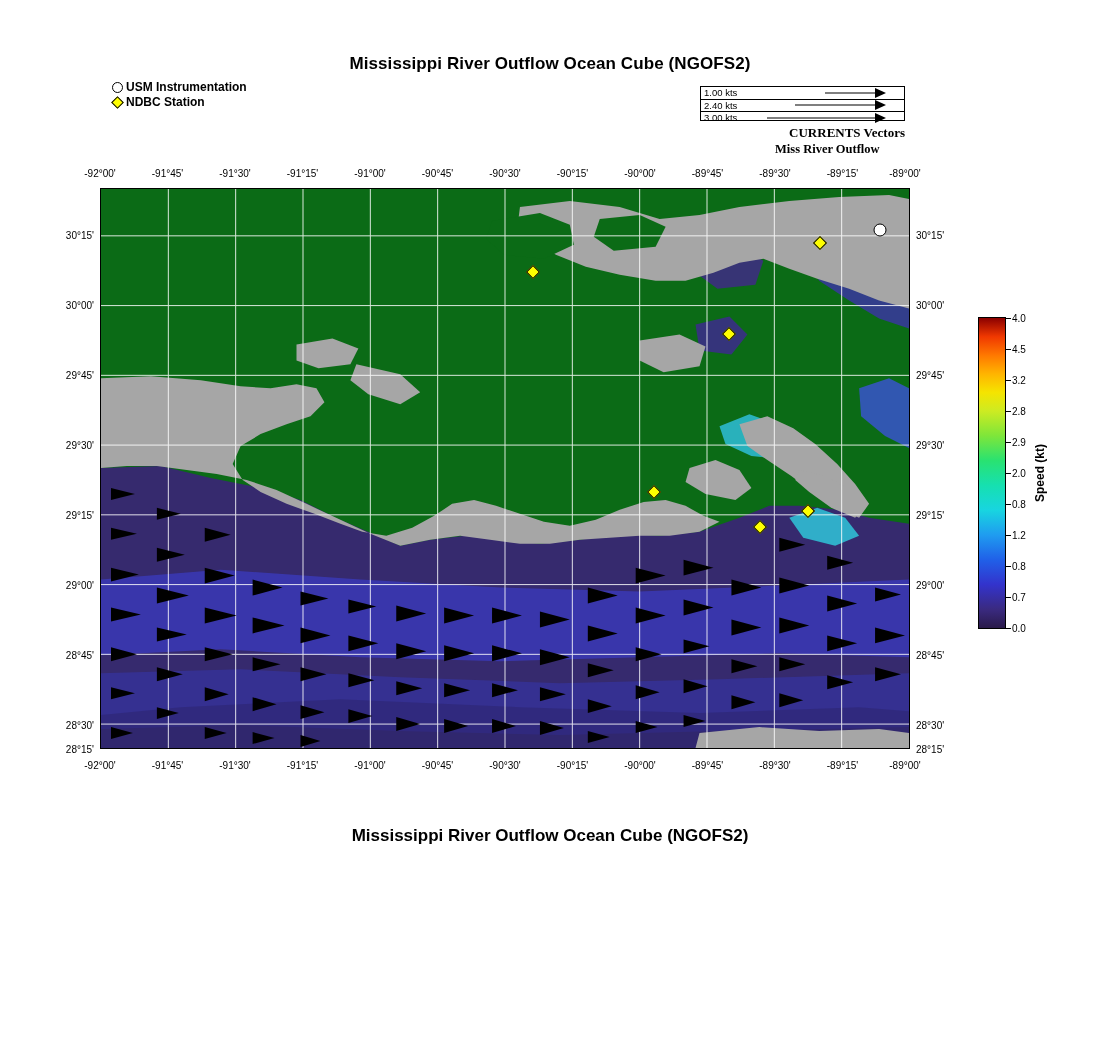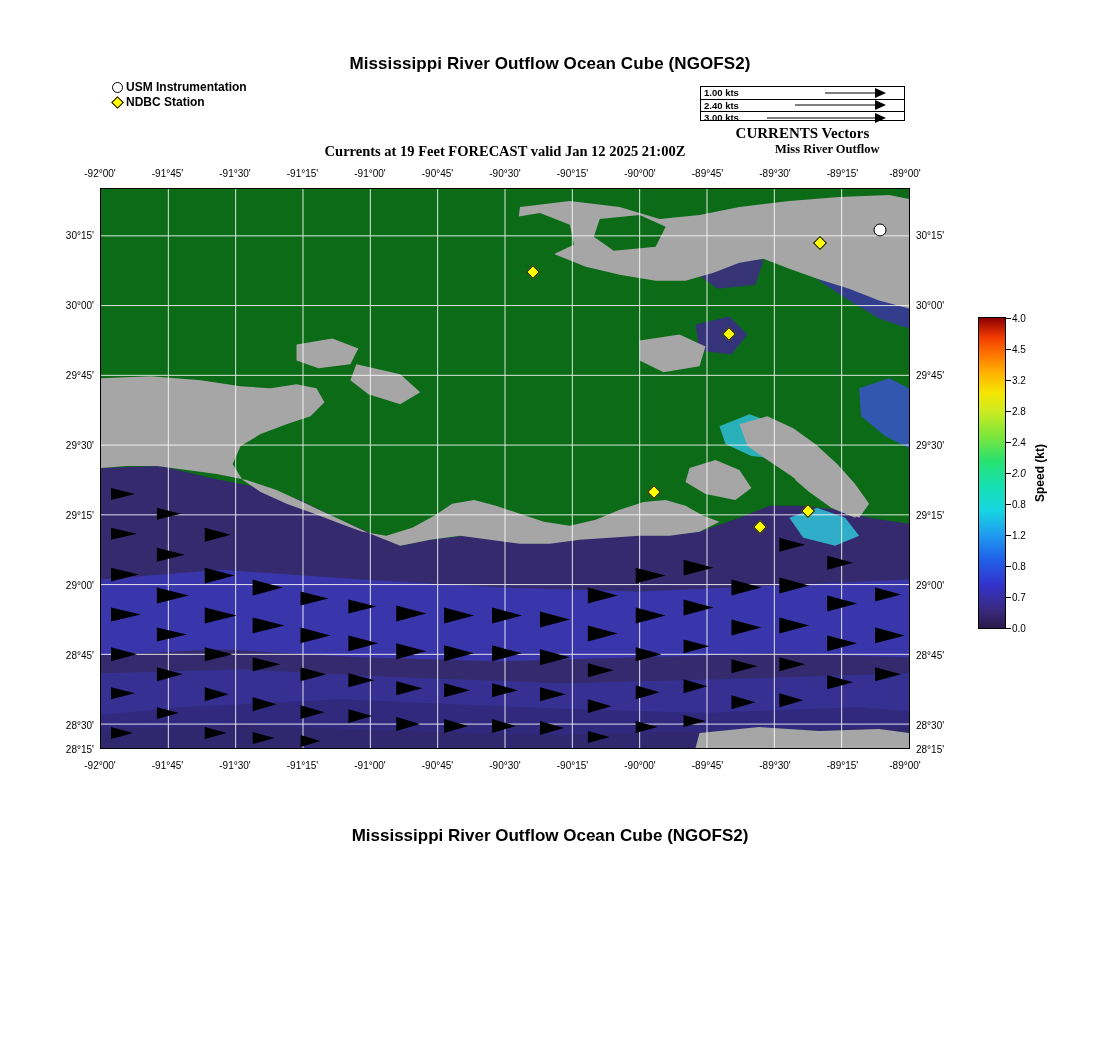--- a/index.html
+++ b/index.html
@@ -120,21 +120,21 @@
     position: relative;
     height: 11.6px;
     border-bottom: 1px solid #000;
   }
   .vk-row:last-child { border-bottom: none; }
   .vk-label {
     position: absolute;
     left: 3px;
     top: 0px;
     font-size: 9.5px;
-    font-weight: bold;
+    font-weight: normal;
     line-height: 11.6px;
     color: #000;
   }
   .vk-arrow {
     position: absolute;
     top: 50%;
     height: 0;
     border-top: 1px solid #000;
     transform: translateY(-50%);
   }
@@ -145,22 +145,22 @@
     border-left: 11px solid #000;
     border-top: 5.5px solid transparent;
     border-bottom: 5.5px solid transparent;
     transform: translateY(-50%);
   }
   .currents-vectors-label {
     position: absolute;
     left: 700px;
     top: 81px;
     width: 205px;
-    text-align: center;
-    font-size: 15px;
+    text-align: right;
+    font-size: 13px;
     font-weight: bold;
     font-family: "Liberation Serif", serif;
     color: #000;
   }
 
   
   .map-frame {
     position: absolute;
     left: 100px;
     top: 144px;
@@ -301,21 +301,20 @@
       <span class="vk-head" style="left:174px;"></span>
     </div>
     <div class="vk-row">
       <span class="vk-label">3.00 kts</span>
       <span class="vk-arrow" style="left:66px; width:108px;"></span>
       <span class="vk-head" style="left:174px;"></span>
     </div>
   </div>
   <div class="currents-vectors-label">CURRENTS Vectors</div>
 
-  <div class="subtitle">Currents at 19 Feet FORECAST valid Jan 12 2025 21:00Z</div>
   <div class="outflow-label">Miss River Outflow</div>
 
   <div class="map-frame">
     <svg class="map-canvas" viewBox="0 0 810 561" preserveAspectRatio="none">
       <defs>
         <linearGradient id="waterDeep" x1="0" y1="0" x2="0" y2="1">
           <stop offset="0%" stop-color="#2e1f57"></stop>
           <stop offset="40%" stop-color="#3a2f86"></stop>
           <stop offset="100%" stop-color="#3a3ab0"></stop>
         </linearGradient>
@@ -546,23 +545,23 @@
   <div>
     <div class="cb-tick-mark" style="top:274px;"></div>
     <div class="cb-tick-label" style="top:274px;">4.0</div>
     <div class="cb-tick-mark" style="top:305px;"></div>
     <div class="cb-tick-label" style="top:305px;">4.5</div>
     <div class="cb-tick-mark" style="top:336px;"></div>
     <div class="cb-tick-label" style="top:336px;">3.2</div>
     <div class="cb-tick-mark" style="top:367px;"></div>
     <div class="cb-tick-label" style="top:367px;">2.8</div>
     <div class="cb-tick-mark" style="top:398px;"></div>
-    <div class="cb-tick-label" style="top:398px;">2.4</div>
+    <div class="cb-tick-label" style="top:398px;">2.9</div>
     <div class="cb-tick-mark" style="top:429px;"></div>
-    <div class="cb-tick-label" style="top:429px;font-style:italic;">2.0</div>
+    <div class="cb-tick-label" style="top:429px;">2.0</div>
     <div class="cb-tick-mark" style="top:460px;"></div>
     <div class="cb-tick-label" style="top:460px;">0.8</div>
     <div class="cb-tick-mark" style="top:491px;"></div>
     <div class="cb-tick-label" style="top:491px;">1.2</div>
     <div class="cb-tick-mark" style="top:522px;"></div>
     <div class="cb-tick-label" style="top:522px;">0.8</div>
     <div class="cb-tick-mark" style="top:553px;"></div>
     <div class="cb-tick-label" style="top:553px;">0.7</div>
     <div class="cb-tick-mark" style="top:584px;"></div>
     <div class="cb-tick-label" style="top:584px;">0.0</div>

